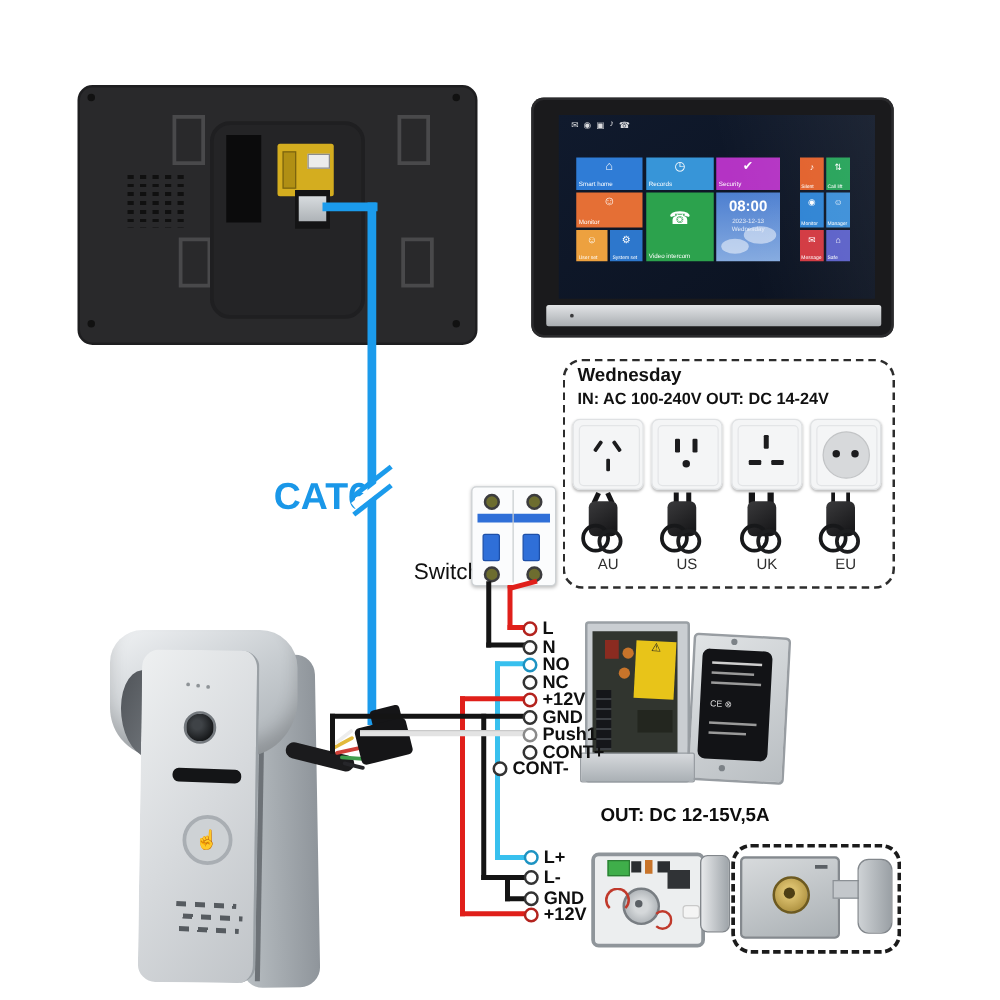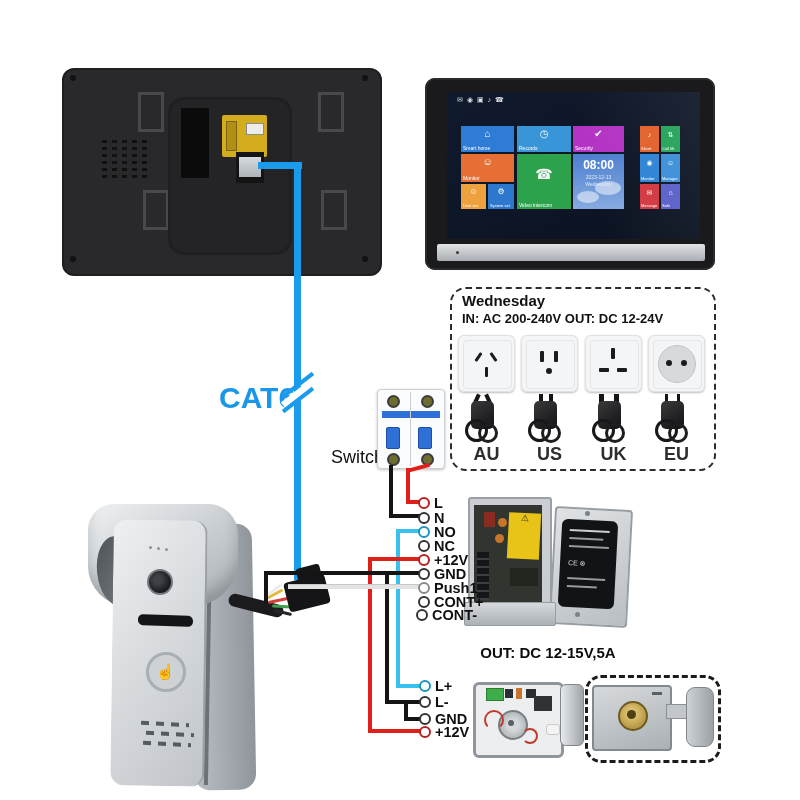--- a/index.html
+++ b/index.html
@@ -46,21 +46,21 @@
   .opt-s{left:462px;top:311px;font-size:13px;font-weight:bold}
   .socket{position:absolute;top:335px;width:57px;height:57px;background:#f4f5f6;border-radius:6px;
           box-shadow:0 1px 2px rgba(0,0,0,.25), inset 0 0 0 1px #dfe1e3}
   .socket .plate{position:absolute;left:5px;top:5px;width:47px;height:47px;border:1px solid #e3e5e7;border-radius:4px}
   .slot{position:absolute;background:#1c1c1e;border-radius:1px}
   .adpt{position:absolute;top:394px;width:57px;height:48px}
   .ad-body{position:absolute;left:13px;top:7px;width:23px;height:28px;background:linear-gradient(145deg,#3a3a3c,#121214);border-radius:5px}
   .ad-p1,.ad-p2{position:absolute;top:0;width:4px;height:9px;background:#151517}
   .ad-c1{position:absolute;left:7px;top:25px;width:17px;height:17px;border:3px solid #17181a;border-radius:50%}
   .ad-c2{position:absolute;left:20px;top:29px;width:14px;height:14px;border:3px solid #1d1e20;border-radius:50%}
-  .plug-lbl{position:absolute;top:444px;width:57px;text-align:center;font-size:18px;font-weight:bold;color:#2e2e2e}
+  .plug-lbl{position:absolute;top:444px;width:57px;text-align:center;font-size:12px;font-weight:normal;color:#2e2e2e}
   
   .cat6{left:219px;top:381px;font-size:30px;font-weight:bold;color:#1a97e8}
   .swlbl{left:331px;top:447px;font-size:18px;color:#101010}
   .pwr{left:448px;width:200px;text-align:center;font-size:15px;font-weight:bold;color:#0d0d0d;white-space:nowrap}
   .locklbl{left:474px;top:754px;font-size:20px;font-weight:600;color:#1f1f1f}
   
   .brk{left:377px;top:389px;width:66px;height:78px;background:#fbfcfd;border:1px solid #cdd1d4;border-radius:4px;
        box-shadow:0 1px 3px rgba(0,0,0,.25);z-index:6}
   .scr{position:absolute;width:9px;height:9px;border-radius:50%;background:#6d6d2f;border:2px solid #3c3c3e}
   .btgl{position:absolute;width:12px;height:20px;background:#2f6fd8;border:1px solid #1d4fa8;border-radius:2px}
@@ -170,21 +170,21 @@
   <div class="tile small" style="left:661px;top:184px;width:19px;height:25px;background:#5a5fc8">
     <span class="ticon">⌂</span>
     <span class="tlab">Safe</span>
     </div>
   <div class="a glare"></div>
   <div class="a strip"></div>
   <div class="a dot" style="left:456px;top:251px;width:3px;height:3px;background:#3a3a3c"></div>
 
   <div class="a opt"></div>
   <div class="a opt-h">Wednesday</div>
-  <div class="a opt-s">IN: AC 200-240V  OUT: DC 12-24V</div>
+  <div class="a opt-s">IN: AC 100-240V  OUT: DC 14-24V</div>
 
   <div class="socket" style="left:458px">
       <span class="plate"></span>
     <span class="slot" style="left:19px;top:17px;width:3px;height:10px;transform:rotate(35deg)"></span>
     <span class="slot" style="left:34px;top:17px;width:3px;height:10px;transform:rotate(-35deg)"></span>
     <span class="slot" style="left:27px;top:32px;width:3px;height:10px"></span>
     </div>
   <div class="socket" style="left:521px">
       <span class="plate"></span>
     <span class="slot" style="left:19px;top:16px;width:3.5px;height:11px"></span>
@@ -281,21 +281,21 @@
       <span class="tlbl">GND</span>
     </div>
   <div class="trow" style="left:418px;top:580px">
       <span class="ring gray"></span>
       <span class="tlbl">Push1</span>
     </div>
   <div class="trow" style="left:418px;top:594px">
       <span class="ring"></span>
       <span class="tlbl">CONT+</span>
     </div>
-  <div class="trow" style="left:416px;top:607px">
+  <div class="trow" style="left:394px;top:607px">
       <span class="ring"></span>
       <span class="tlbl">CONT-</span>
     </div>
 
   <div class="wire wc" style="left:396px;top:529px;width:26px;height:4px;z-index:7"></div>
   <div class="wire wc" style="left:396px;top:529px;width:4px;height:158px;z-index:7"></div>
   <div class="wire wc" style="left:396px;top:684px;width:28px;height:4px;z-index:7"></div>
   <div class="wire wr" style="left:368px;top:557px;width:57px;height:4px;z-index:7"></div>
   <div class="wire wr" style="left:368px;top:557px;width:4px;height:176px;z-index:7"></div>
   <div class="wire wr" style="left:368px;top:729px;width:56px;height:4px;z-index:7"></div>

